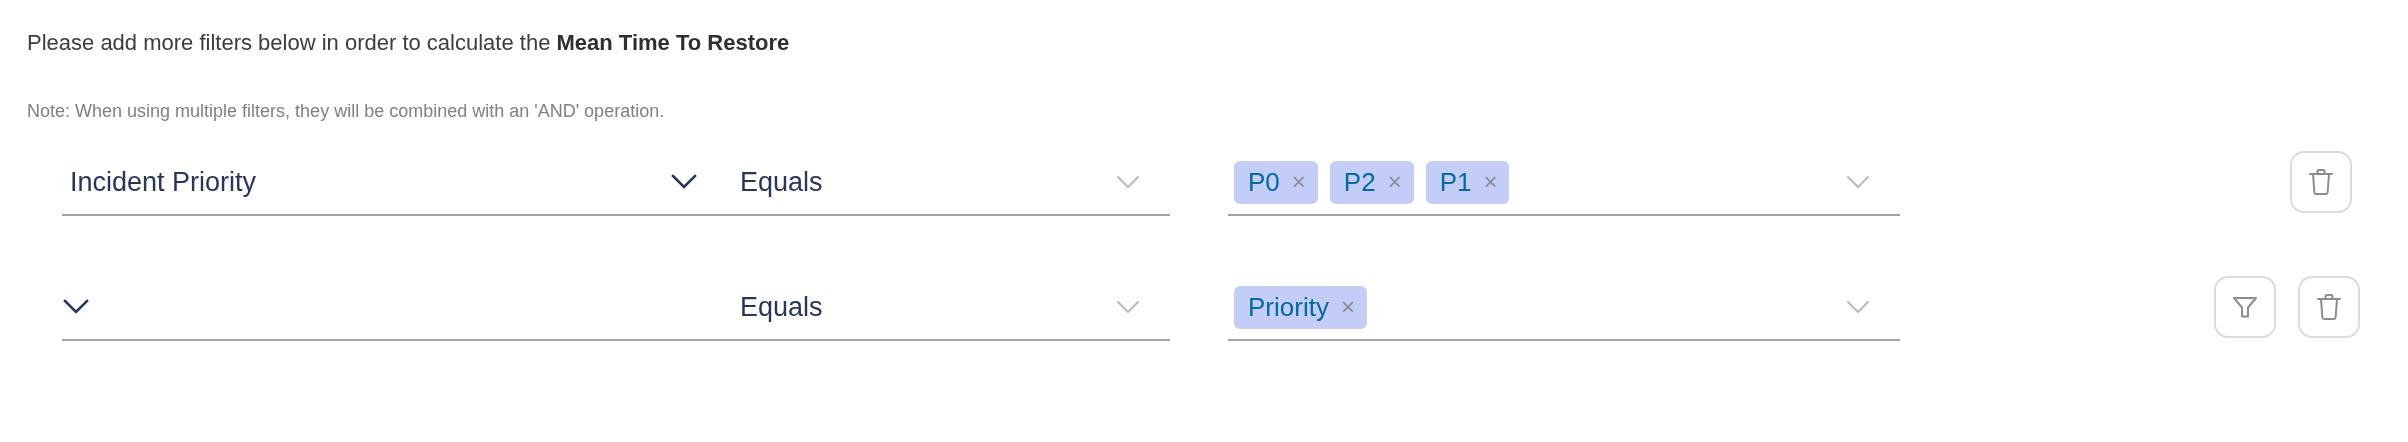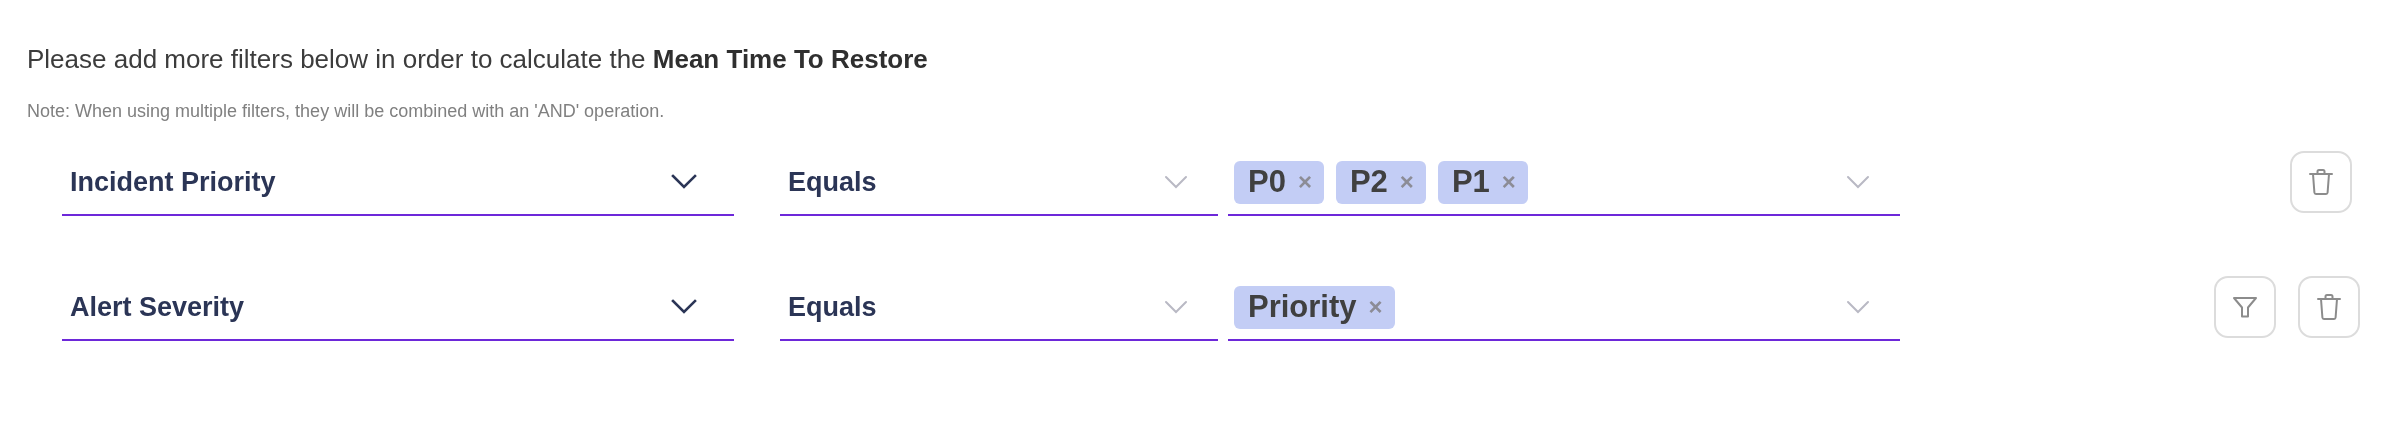--- a/index.html
+++ b/index.html
@@ -18,22 +18,22 @@
   .panel {
     position: relative;
     width: 2408px;
     height: 442px;
   }
 
   
   .headline {
     position: absolute;
     left: 27px;
-    top: 44px;
-    font-size: 26px;
+    top: 28px;
+    font-size: 22px;
     line-height: 30px;
     color: #3c3c3c;
     white-space: nowrap;
   }
   .headline .strong {
     font-weight: bold;
     color: #2f2f2f;
   }
   .note {
     position: absolute;
@@ -53,34 +53,33 @@
     width: 2408px;
   }
   .filter-row {
     position: relative;
     height: 125px;
   }
 
   .field {
     position: absolute;
     height: 66px;
-    border-bottom: 2px solid #6d28d9;
+    border-bottom: 2px solid #a3a3a3;
     box-sizing: border-box;
-    font-weight: bold;
   }
   .field-inner {
     display: flex;
     align-items: center;
     justify-content: space-between;
     height: 64px;
     width: 100%;
   }
 
   .col-field   { left: 62px;   width: 672px; }
-  .col-op      { left: 780px;  width: 438px; }
+  .col-op      { left: 732px;  width: 438px; }
   .col-value   { left: 1228px; width: 672px; }
 
   .field-text {
     font-size: 27px;
     color: #2b3556;
     white-space: nowrap;
     padding-left: 8px;
   }
 
   
@@ -106,22 +105,22 @@
     display: inline-flex;
     align-items: center;
     gap: 12px;
     background: #c3cdf5;
     border-radius: 6px;
     padding: 7px 12px 8px 14px;
     height: 28px;
     box-sizing: content-box;
   }
   .chip-label {
-    font-size: 31px;
-    color: #404040;
+    font-size: 26px;
+    color: #0369a1;
     line-height: 28px;
     white-space: nowrap;
   }
   .chip-x {
     font-size: 24px;
     color: #8c8c96;
     line-height: 28px;
     cursor: pointer;
   }
 
@@ -220,21 +219,20 @@
           </span>
         </div>
       </div>
 
     </div>
 
     <div class="filter-row">
 
       <div class="field col-field">
         <div class="field-inner">
-          <span class="field-text">Alert Severity</span>
           <span class="chev chev-strong">
             <svg width="28" height="18" viewBox="0 0 28 18">
               <path d="M3 3 L14 14 L25 3" fill="none" stroke="#2b3556" stroke-width="2.6" stroke-linecap="square"></path>
             </svg>
           </span>
         </div>
       </div>
 
       <div class="field col-op">
         <div class="field-inner">

